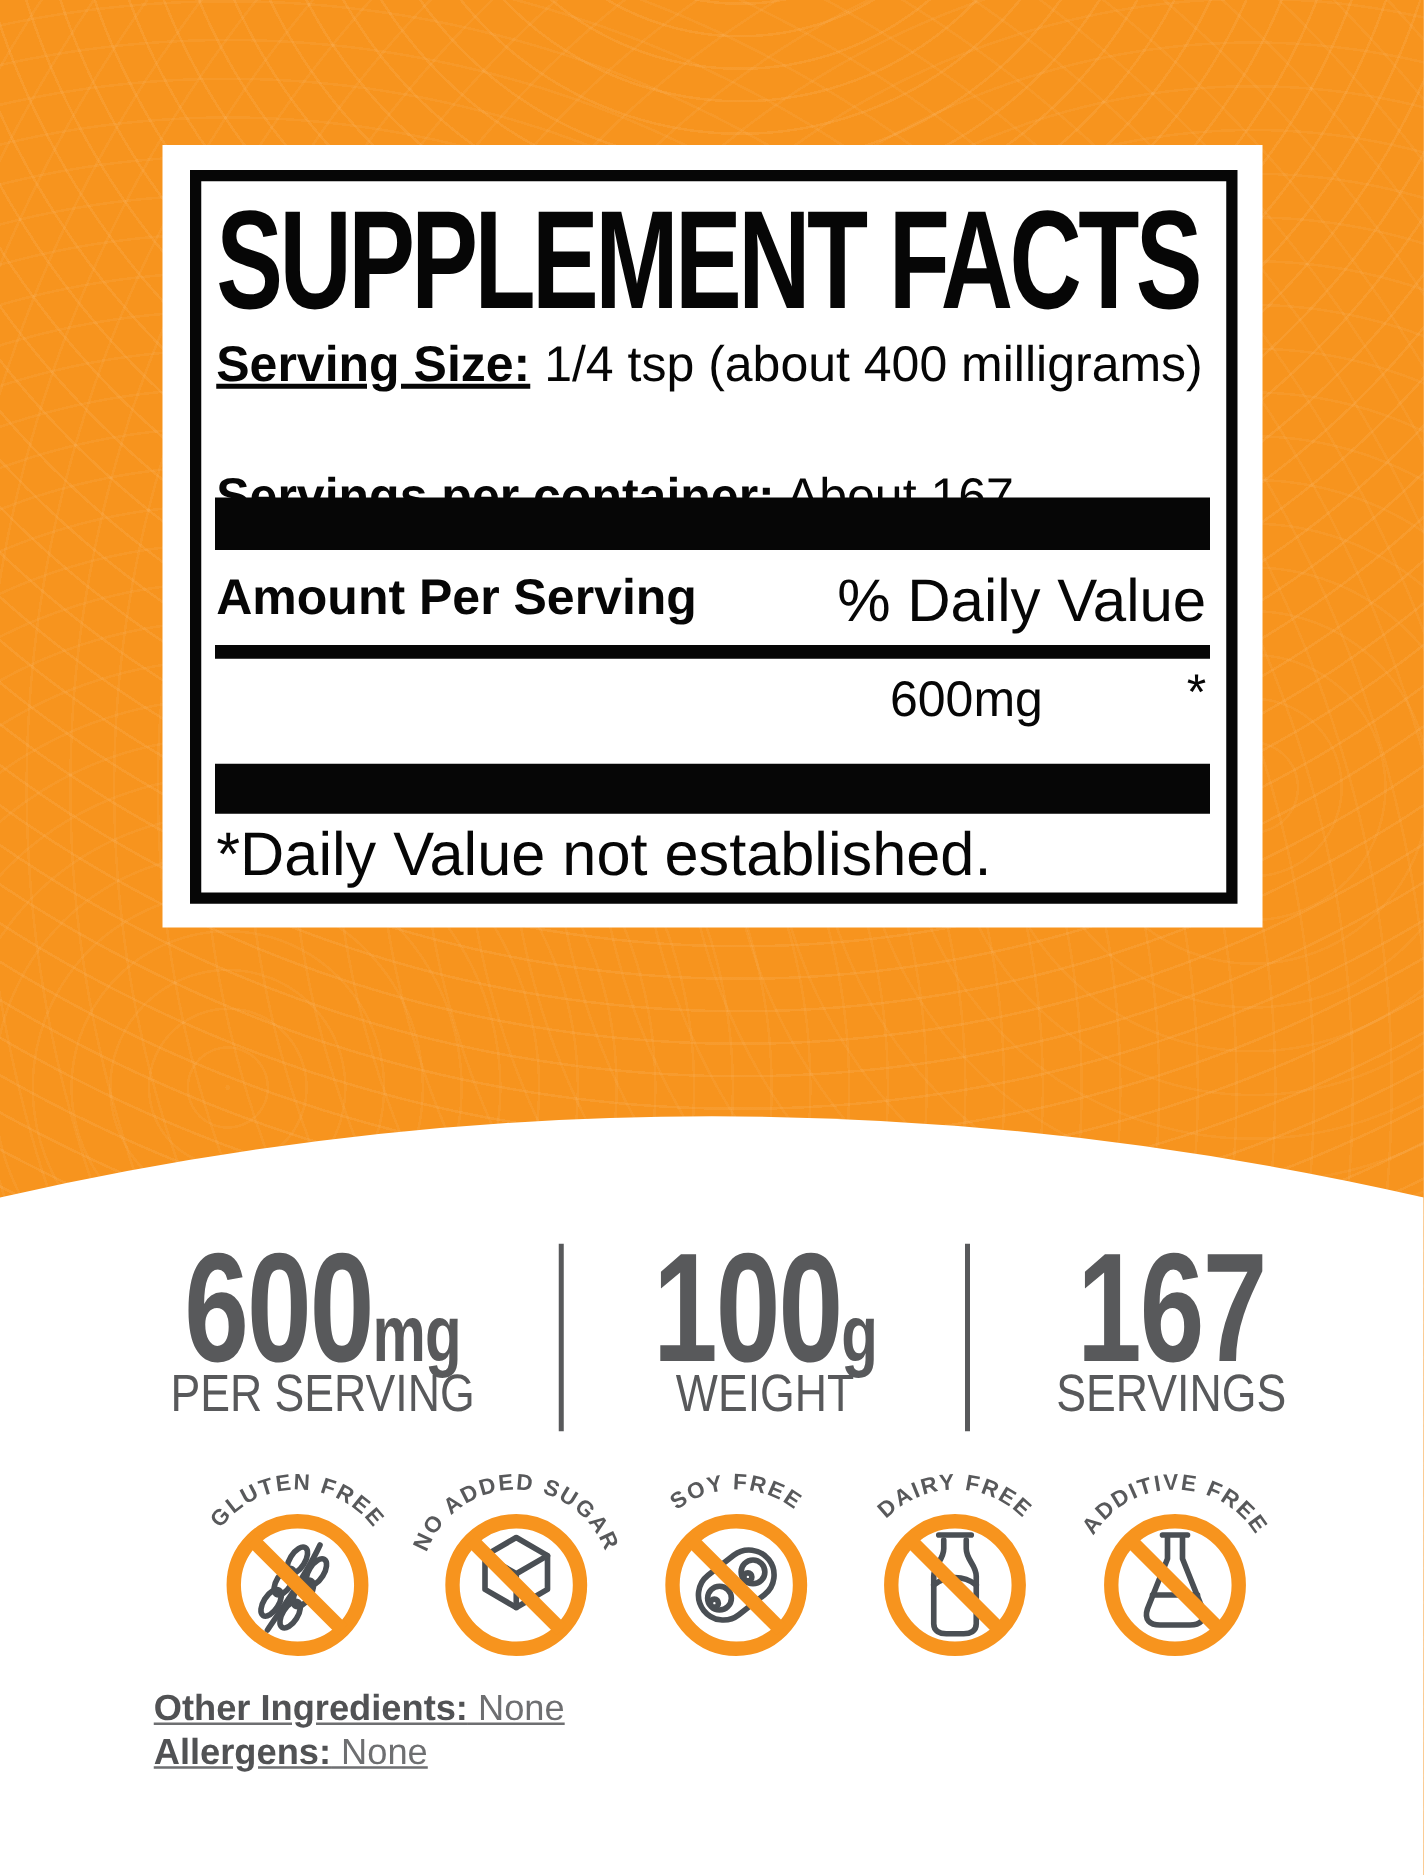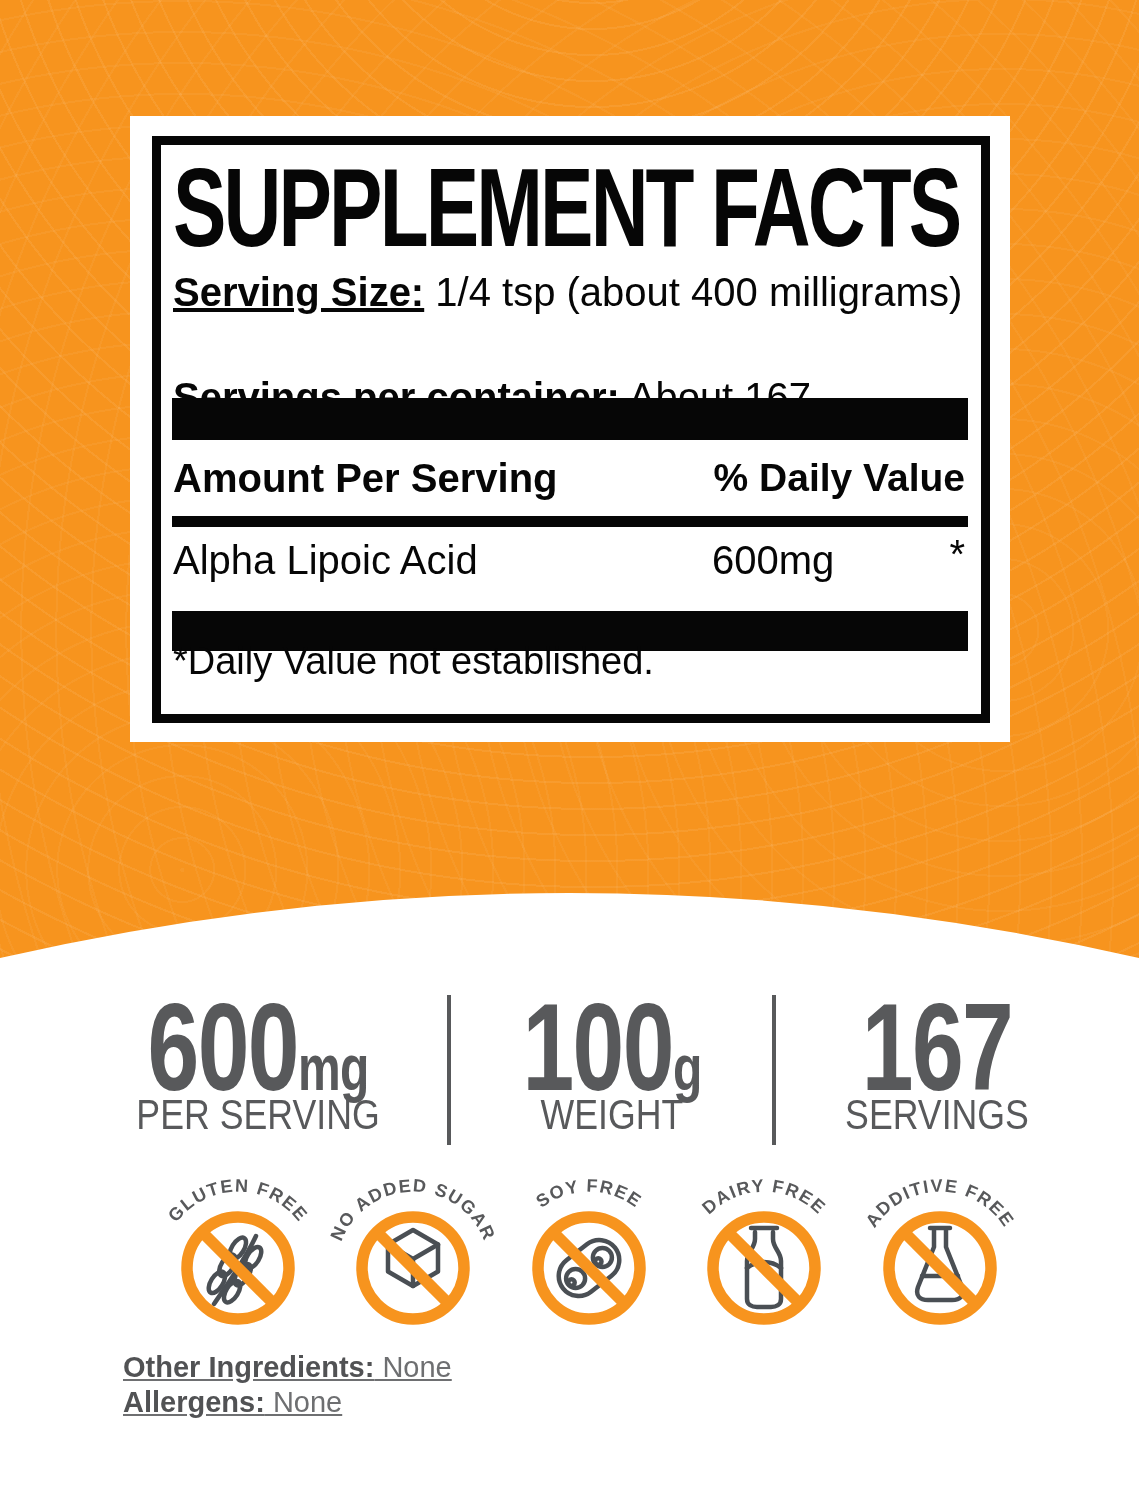--- a/index.html
+++ b/index.html
@@ -34,25 +34,25 @@
   }
   .facts-line{ left:173px; font-size:40px; color:#060606; line-height:1; white-space:nowrap;}
   .facts-line .lbl{font-weight:bold;text-decoration:underline;}
   .line-serving{ top:272px; }
   .line-container{ top:340px;margin-top:37px; }
   .black-bar{ left:172px; width:796px; background:#060606; }
   .bar-1{ top:398px; height:42px; }
   .bar-thin{ top:516px; height:11px; }
   .bar-2{ top:611px; height:40px; }
   .hdr-amount{ left:173px; top:458px; font-size:40px; font-weight:bold; color:#060606; line-height:1; white-space:nowrap;}
-  .hdr-dv{ right:174px; top:458px; font-size:39px; font-weight:bold; color:#060606; line-height:1; white-space:nowrap;}
+  .hdr-dv{ right:174px; top:458px; font-size:48px; font-weight:normal; color:#060606; line-height:1; white-space:nowrap;}
   .row-name{ left:173px; top:540px; font-size:40px; color:#060606; line-height:1; white-space:nowrap;}
   .row-amount{ left:712px; top:540px; font-size:40px; color:#060606; line-height:1; white-space:nowrap;}
   .row-dv{ right:174px; top:534px; font-size:40px; color:#060606; line-height:1;}
-  .footnote{ left:173px; top:642px; font-size:38px; color:#060606; line-height:1; white-space:nowrap;}
+  .footnote{ left:173px; top:660px; font-size:49px; color:#060606; line-height:1; white-space:nowrap;}
 
   
   .curve-svg{ left:0; top:828px; }
 
   
   .stat-number{
     top:985px;
     font-size:124px; font-weight:bold; letter-spacing:-2px;
     color:#58595B; line-height:1; white-space:nowrap;
     transform:translateX(-50%) scaleX(0.75); transform-origin:center top;
@@ -97,21 +97,20 @@
 
   <div class="abs facts-line line-container"><span class="lbl">Servings per container:</span><span> About 167</span></div>
 
   <div class="abs black-bar bar-1"></div>
 
   <div class="abs hdr-amount">Amount Per Serving</div>
   <div class="abs hdr-dv">% Daily Value</div>
 
   <div class="abs black-bar bar-thin"></div>
 
-  <div class="abs row-name">Alpha Lipoic Acid</div>
   <div class="abs row-amount">600mg</div>
   <div class="abs row-dv">*</div>
 
   <div class="abs black-bar bar-2"></div>
 
   <div class="abs footnote">*Daily Value not established.</div>
 
   <svg class="abs curve-svg" width="1139" height="672" viewBox="0 0 1139 672">
     <path d="M0,130 Q569.5,0 1139,130 L1139,672 L0,672 Z" fill="#ffffff"></path>
   </svg>

